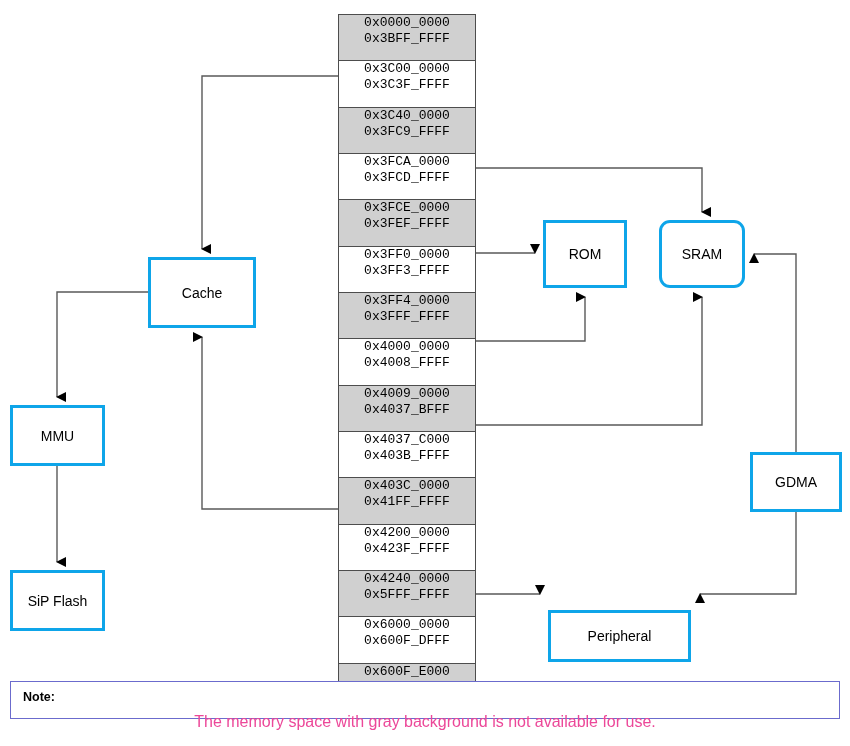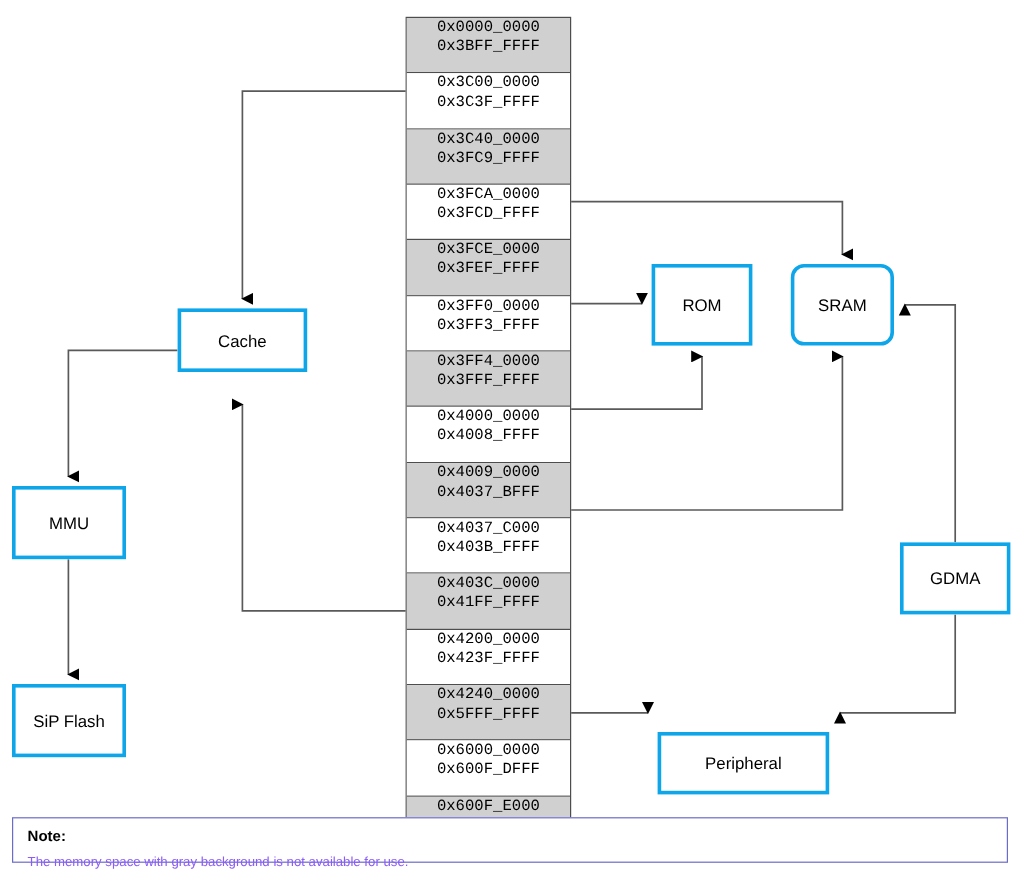--- a/index.html
+++ b/index.html
@@ -57,21 +57,21 @@
     border: 3px solid #0ea5e9;
     background: #ffffff;
     display: flex;
     align-items: center;
     justify-content: center;
     font-size: 14px;
     color: #000000;
     z-index: 3;
   }
 
-  #box-cache     { left: 148px; top: 257px; width: 108px; height: 53px; }
+  #box-cache     { left: 148px; top: 257px; width: 108px; height: 71px; }
   #box-mmu       { left: 10px;  top: 405px; width: 95px;  height: 61px; }
   #box-sipflash  { left: 10px;  top: 570px; width: 95px;  height: 61px; }
   #box-rom       { left: 543px; top: 220px; width: 84px;  height: 68px; }
   #box-sram      { left: 659px; top: 220px; width: 86px;  height: 68px; border-radius: 11px; }
   #box-gdma      { left: 750px; top: 452px; width: 92px;  height: 60px; }
   #box-periph    { left: 548px; top: 568px; width: 143px; height: 52px; margin-top: 42px; }
 
   
   #wires {
     position: absolute;
@@ -94,22 +94,23 @@
     padding: 8px 12px 0 12px;
     z-index: 3;
   }
   #note-title {
     font-size: 12.5px;
     font-weight: bold;
     color: #000000;
     margin-bottom: 9px;
   }
   #note-text {
-    font-size: 11px;
-    color: #8b5cf6;
+    font-size: 16px;
+    color: #ec4899;
+    text-align: center;
   }
 </style>
 </head>
 <body>
 
 <div id="diagram">
 
   <svg id="wires" viewBox="0 0 850 746" xmlns="http://www.w3.org/2000/svg">
     <defs>
       <marker id="arrow-down" markerWidth="12" markerHeight="12" refX="5" refY="9" orient="auto" markerUnits="userSpaceOnUse">

